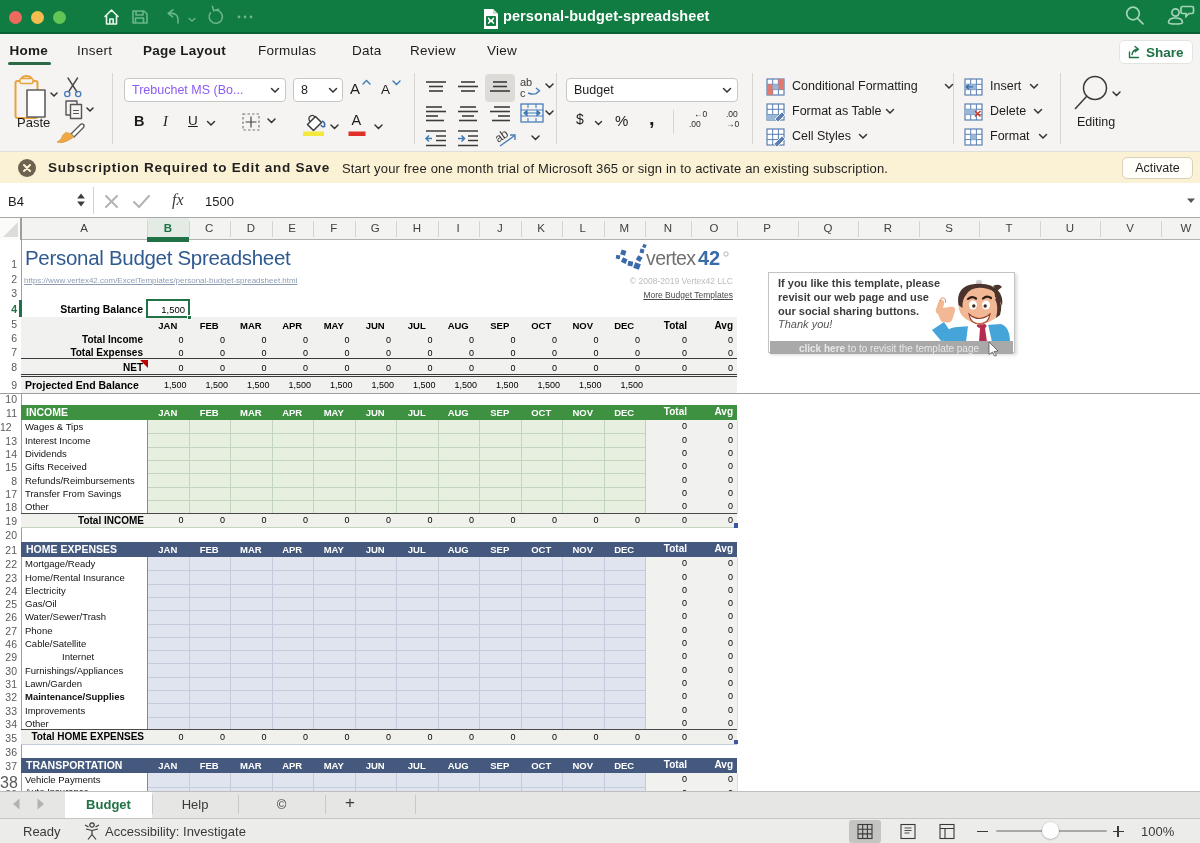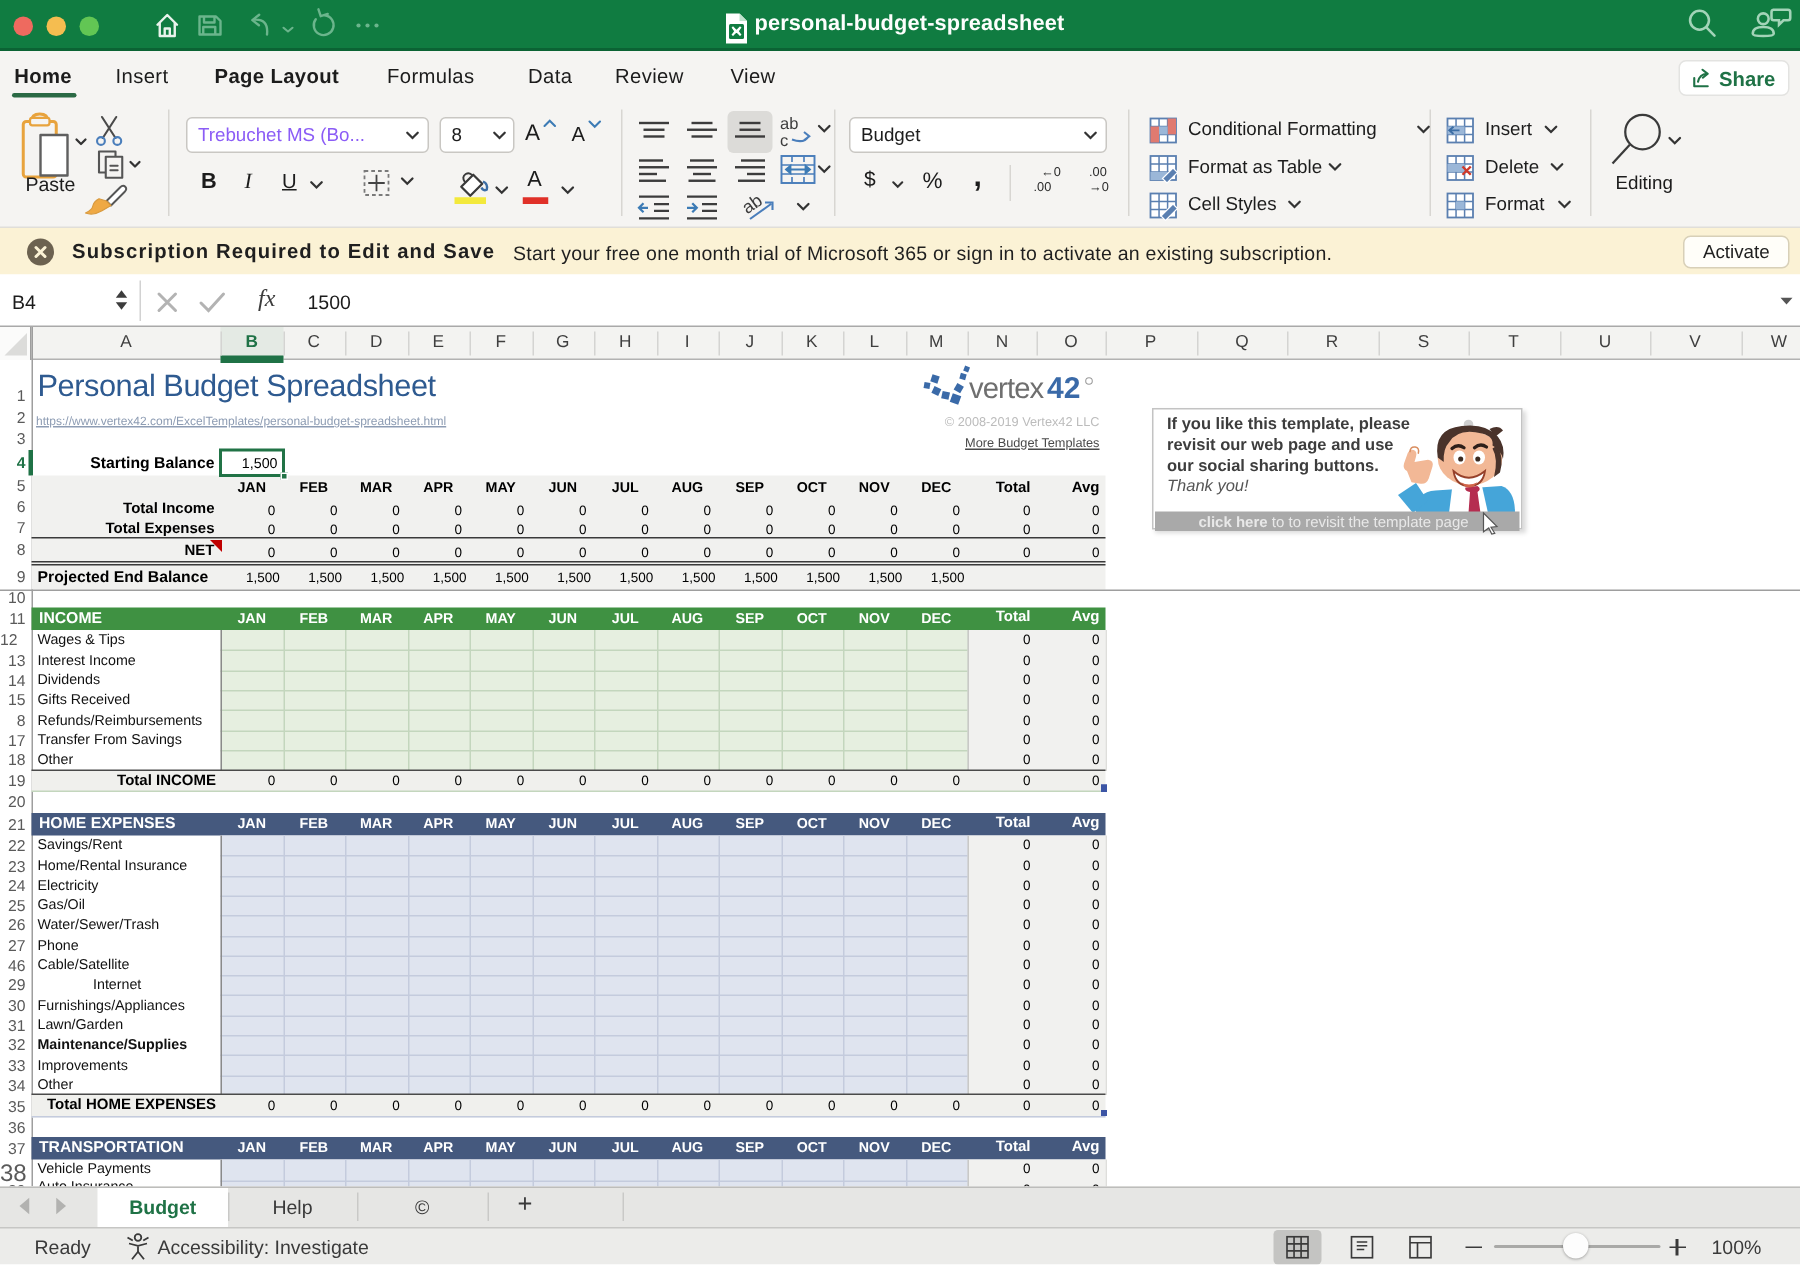--- a/index.html
+++ b/index.html
@@ -615,21 +615,21 @@
 <div style="left:147px;top:396.8px;width:498px;height:1px;background:#c4cbdd;"></div>
 <div style="left:147px;top:410.1px;width:498px;height:1px;background:#c4cbdd;"></div>
 <div style="left:147px;top:423.4px;width:498px;height:1px;background:#c4cbdd;"></div>
 <div style="left:147px;top:436.7px;width:498px;height:1px;background:#c4cbdd;"></div>
 <div style="left:147px;top:450px;width:498px;height:1px;background:#c4cbdd;"></div>
 <div style="left:147px;top:463.3px;width:498px;height:1px;background:#c4cbdd;"></div>
 <div style="left:147px;top:476.6px;width:498px;height:1px;background:#c4cbdd;"></div>
 <div style="left:645px;top:317px;width:1px;height:172.9px;background:#c9c9c7;"></div>
 <div style="left:737px;top:317px;width:1px;height:172.9px;background:#dededb;"></div>
 <div style="left:146.5px;top:317px;width:1px;height:172.9px;background:#8a8a8a;"></div>
-<div class="t" style="left:25px;top:318.1px;font-size:9.5px;color:#111;">Savings/Rent</div>
+<div class="t" style="left:25px;top:318.1px;font-size:9.5px;color:#111;">Mortgage/Ready</div>
 <div class="t" style="right:513px;top:318.1px;font-size:9px;">0</div>
 <div class="t" style="right:467px;top:318.1px;font-size:9px;">0</div>
 <div class="t" style="left:25px;top:331.5px;font-size:9.5px;color:#111;">Home/Rental Insurance</div>
 <div class="t" style="right:513px;top:331.5px;font-size:9px;">0</div>
 <div class="t" style="right:467px;top:331.5px;font-size:9px;">0</div>
 <div class="t" style="left:25px;top:344.8px;font-size:9.5px;color:#111;">Electricity</div>
 <div class="t" style="right:513px;top:344.8px;font-size:9px;">0</div>
 <div class="t" style="right:467px;top:344.8px;font-size:9px;">0</div>
 <div class="t" style="left:25px;top:358px;font-size:9.5px;color:#111;">Gas/Oil</div>
 <div class="t" style="right:513px;top:358px;font-size:9px;">0</div>

